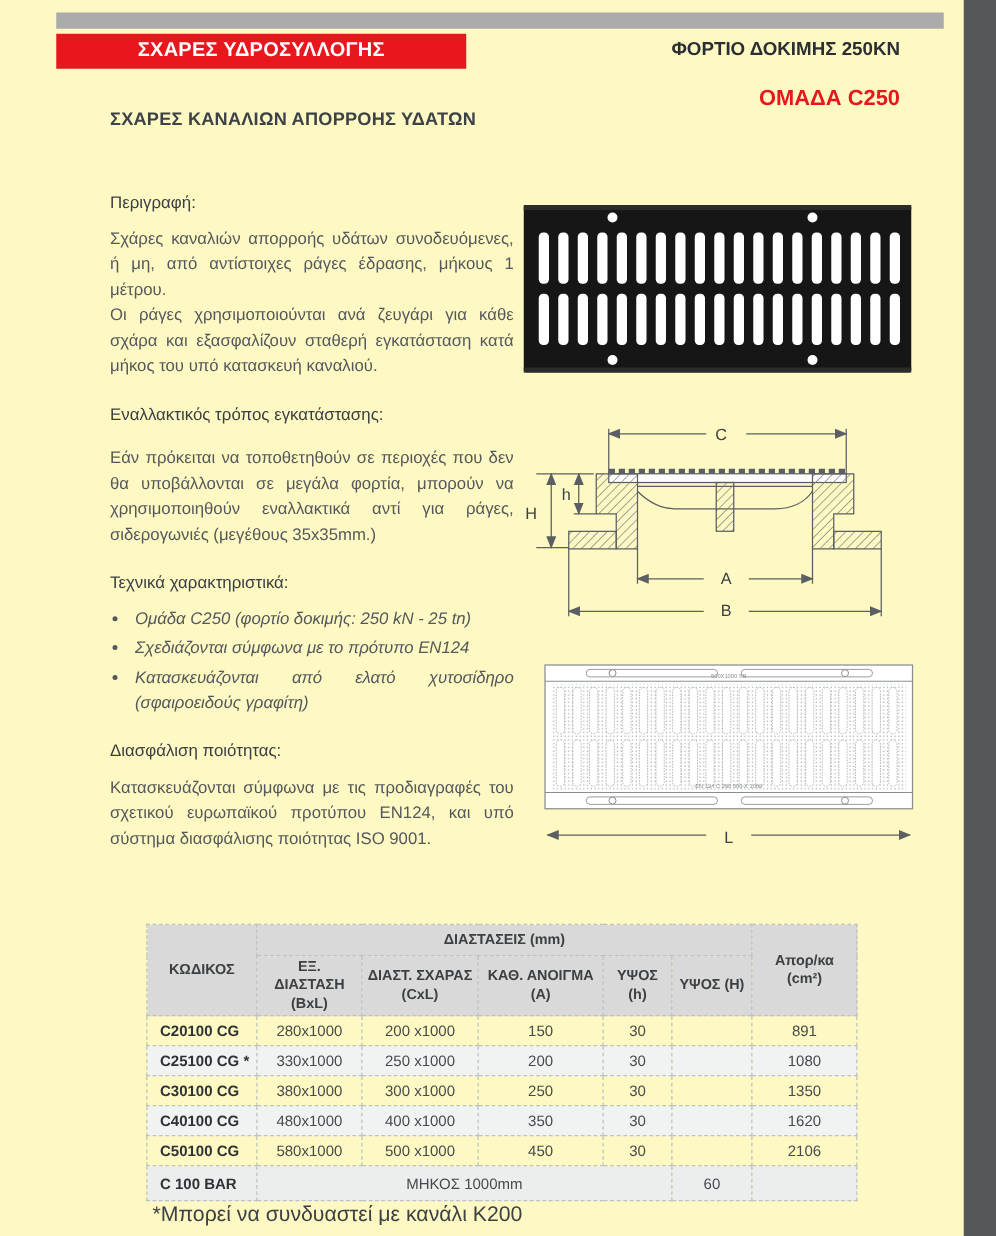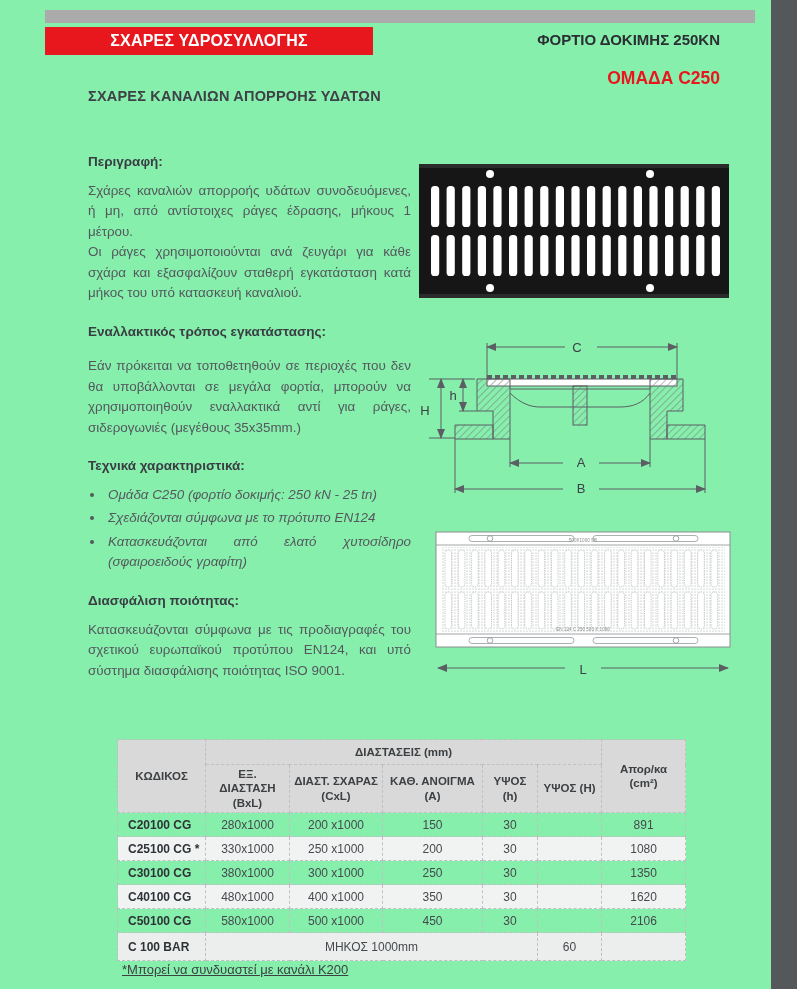--- a/index.html
+++ b/index.html
@@ -1,36 +1,36 @@
 <!DOCTYPE html>
 <html style="--red: #e8171e;"><head>
 <meta charset="utf-8">
 <style>
   html,body{margin:0;padding:0;}
   body{width:797px;height:989px;background:#ffffff;overflow:hidden;
        font-family:"Liberation Sans", sans-serif;}
-  .page{position:relative;width:797px;height:989px;background:#86efac;}
+  .page{position:relative;width:797px;height:989px;background:#fef9c3;}
 
   .viewer-edge{position:absolute;right:0;top:0;width:26px;height:989px;background:#54585b;}
   .topbar{position:absolute;left:45px;top:10px;width:710px;height:13px;background:#ababab;}
 
   .banner{position:absolute;left:45px;top:27px;width:328px;height:28px;background:var(--red,#e8171e);
           display:flex;align-items:center;justify-content:center;}
   .banner span{color:#fff;font-weight:bold;font-size:16px;letter-spacing:.2px;}
 
   .load-label{position:absolute;left:420px;top:31px;width:300px;text-align:right;
               font-weight:bold;font-size:15px;color:#2b2e33;}
   .group-label{position:absolute;left:420px;top:68px;width:300px;text-align:right;
                font-weight:bold;font-size:17.5px;color:var(--red,#e8171e);}
 
   .sectitle{position:absolute;left:88px;top:88px;width:420px;
             font-weight:bold;font-size:14.5px;color:#3d4248;letter-spacing:.2px;}
 
   .leftcol{position:absolute;left:88px;top:152px;width:323px;color:#54585d;font-size:13.4px;line-height:1.53;}
-  .leftcol h4{margin:18px 0 8px;font-size:13.5px;color:#3a3e44;font-weight:bold;}
+  .leftcol h4{margin:18px 0 8px;font-size:13.5px;color:#3a3e44;font-weight:normal;}
   .leftcol h4.first{margin-top:0;}
   .leftcol h4.tight{margin-bottom:14px;}
   .leftcol p{margin:0;text-align:justify;}
   .leftcol ul{margin:8px 0 0;padding-left:17px;font-style:italic;}
   .leftcol li{margin-bottom:3px;text-align:justify;padding-left:3px;}
 
   .figcol{position:absolute;left:415px;top:158px;width:334px;}
   .figcol svg{display:block;}
   .fig-photo{margin:0 0 28px 3px;}
   .fig-cross{margin:0 0 20px 0;}
@@ -40,21 +40,21 @@
              font-size:12px;color:#46494d;table-layout:fixed;}
   .spec th,.spec td{border:1px dashed #bcc2c1;text-align:center;vertical-align:middle;padding:2px 3px;}
   .spec thead th{background:#d9d9d9;color:#3c4043;font-size:11.5px;font-weight:bold;line-height:1.25;}
   .spec tr.hrow1 th{height:20px;}
   .spec tr.hrow2 th{height:34px;}
   .spec tbody tr{height:24px;}
   .spec tbody tr.alt{background:#f1f3f3;}
   .spec tbody tr.bar-row{background:#eceeee;height:28px;}
   .spec td.code{font-weight:bold;color:#2e3236;text-align:left;padding-left:10px;}
 
-  .footnote{position:absolute;left:122px;top:962px;font-size:13px;color:#3d4145;text-decoration:underline;}
+  .footnote{position:absolute;left:122px;top:962px;font-size:17px;color:#3d4145;}
 
   .dimtext{fill:#3d4145;font-size:13px;font-family:"Liberation Sans",sans-serif;}
   .tinytext{fill:#8a8e90;font-size:4.6px;font-family:"Liberation Sans",sans-serif;}
 </style>
 </head>
 <body>
 
 <div class="page">
 
   <div class="topbar"></div>

